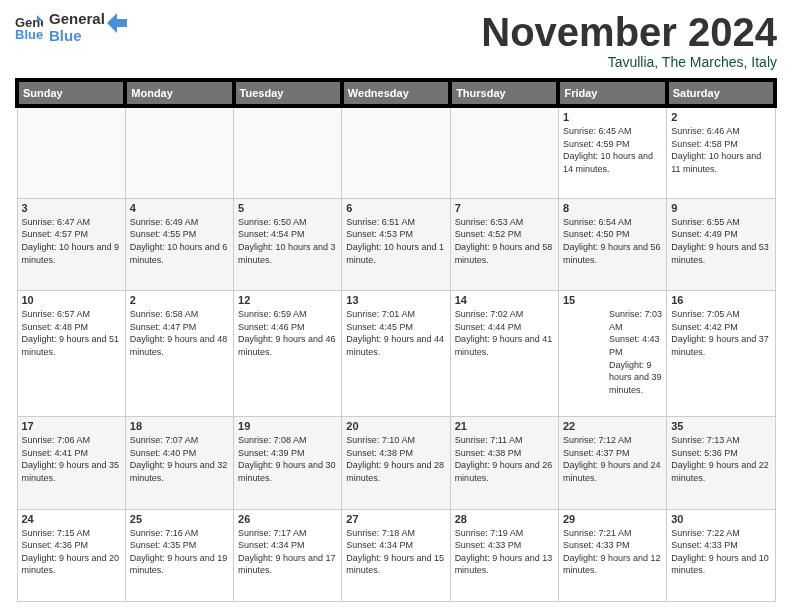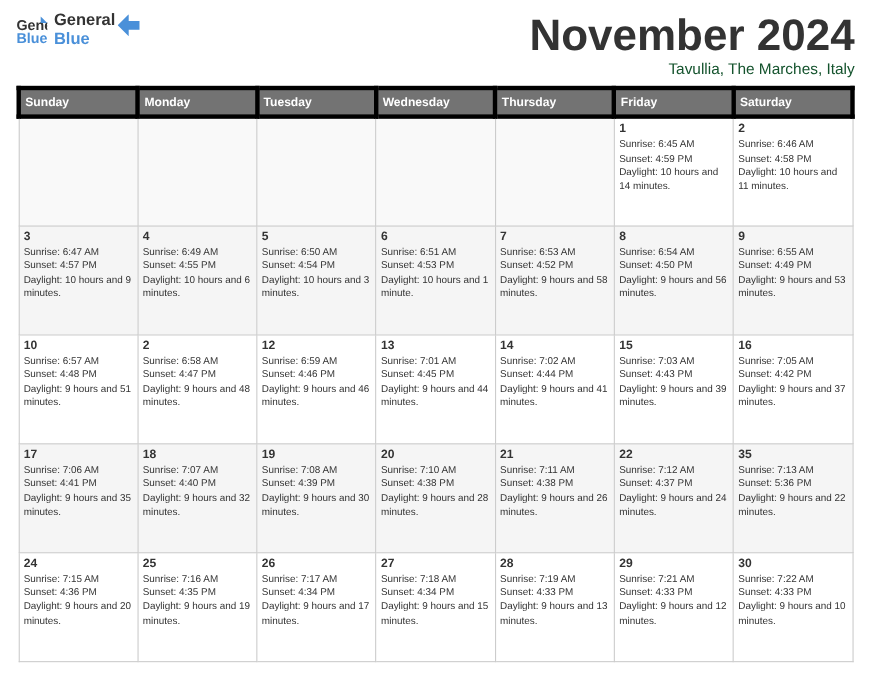--- a/index.html
+++ b/index.html
@@ -214,21 +214,21 @@
 Daylight: 9 hours and 44 minutes.</div>
           </td>
           <td>
             <span class="day-number">14</span>
             <div class="day-detail" style="white-space: pre-line;">Sunrise: 7:02 AM
 Sunset: 4:44 PM
 Daylight: 9 hours and 41 minutes.</div>
           </td>
           <td>
             <span class="day-number">15</span>
-            <div class="day-detail" style="white-space: pre-line;">Sunrise: 7:03 AM
+            <div class="day-detail" style="white-space: pre-line; margin-left: 46px;">Sunrise: 7:03 AM
 Sunset: 4:43 PM
 Daylight: 9 hours and 39 minutes.</div>
           </td>
           <td>
             <span class="day-number">16</span>
             <div class="day-detail" style="white-space: pre-line;">Sunrise: 7:05 AM
 Sunset: 4:42 PM
 Daylight: 9 hours and 37 minutes.</div>
           </td>
         </tr>

